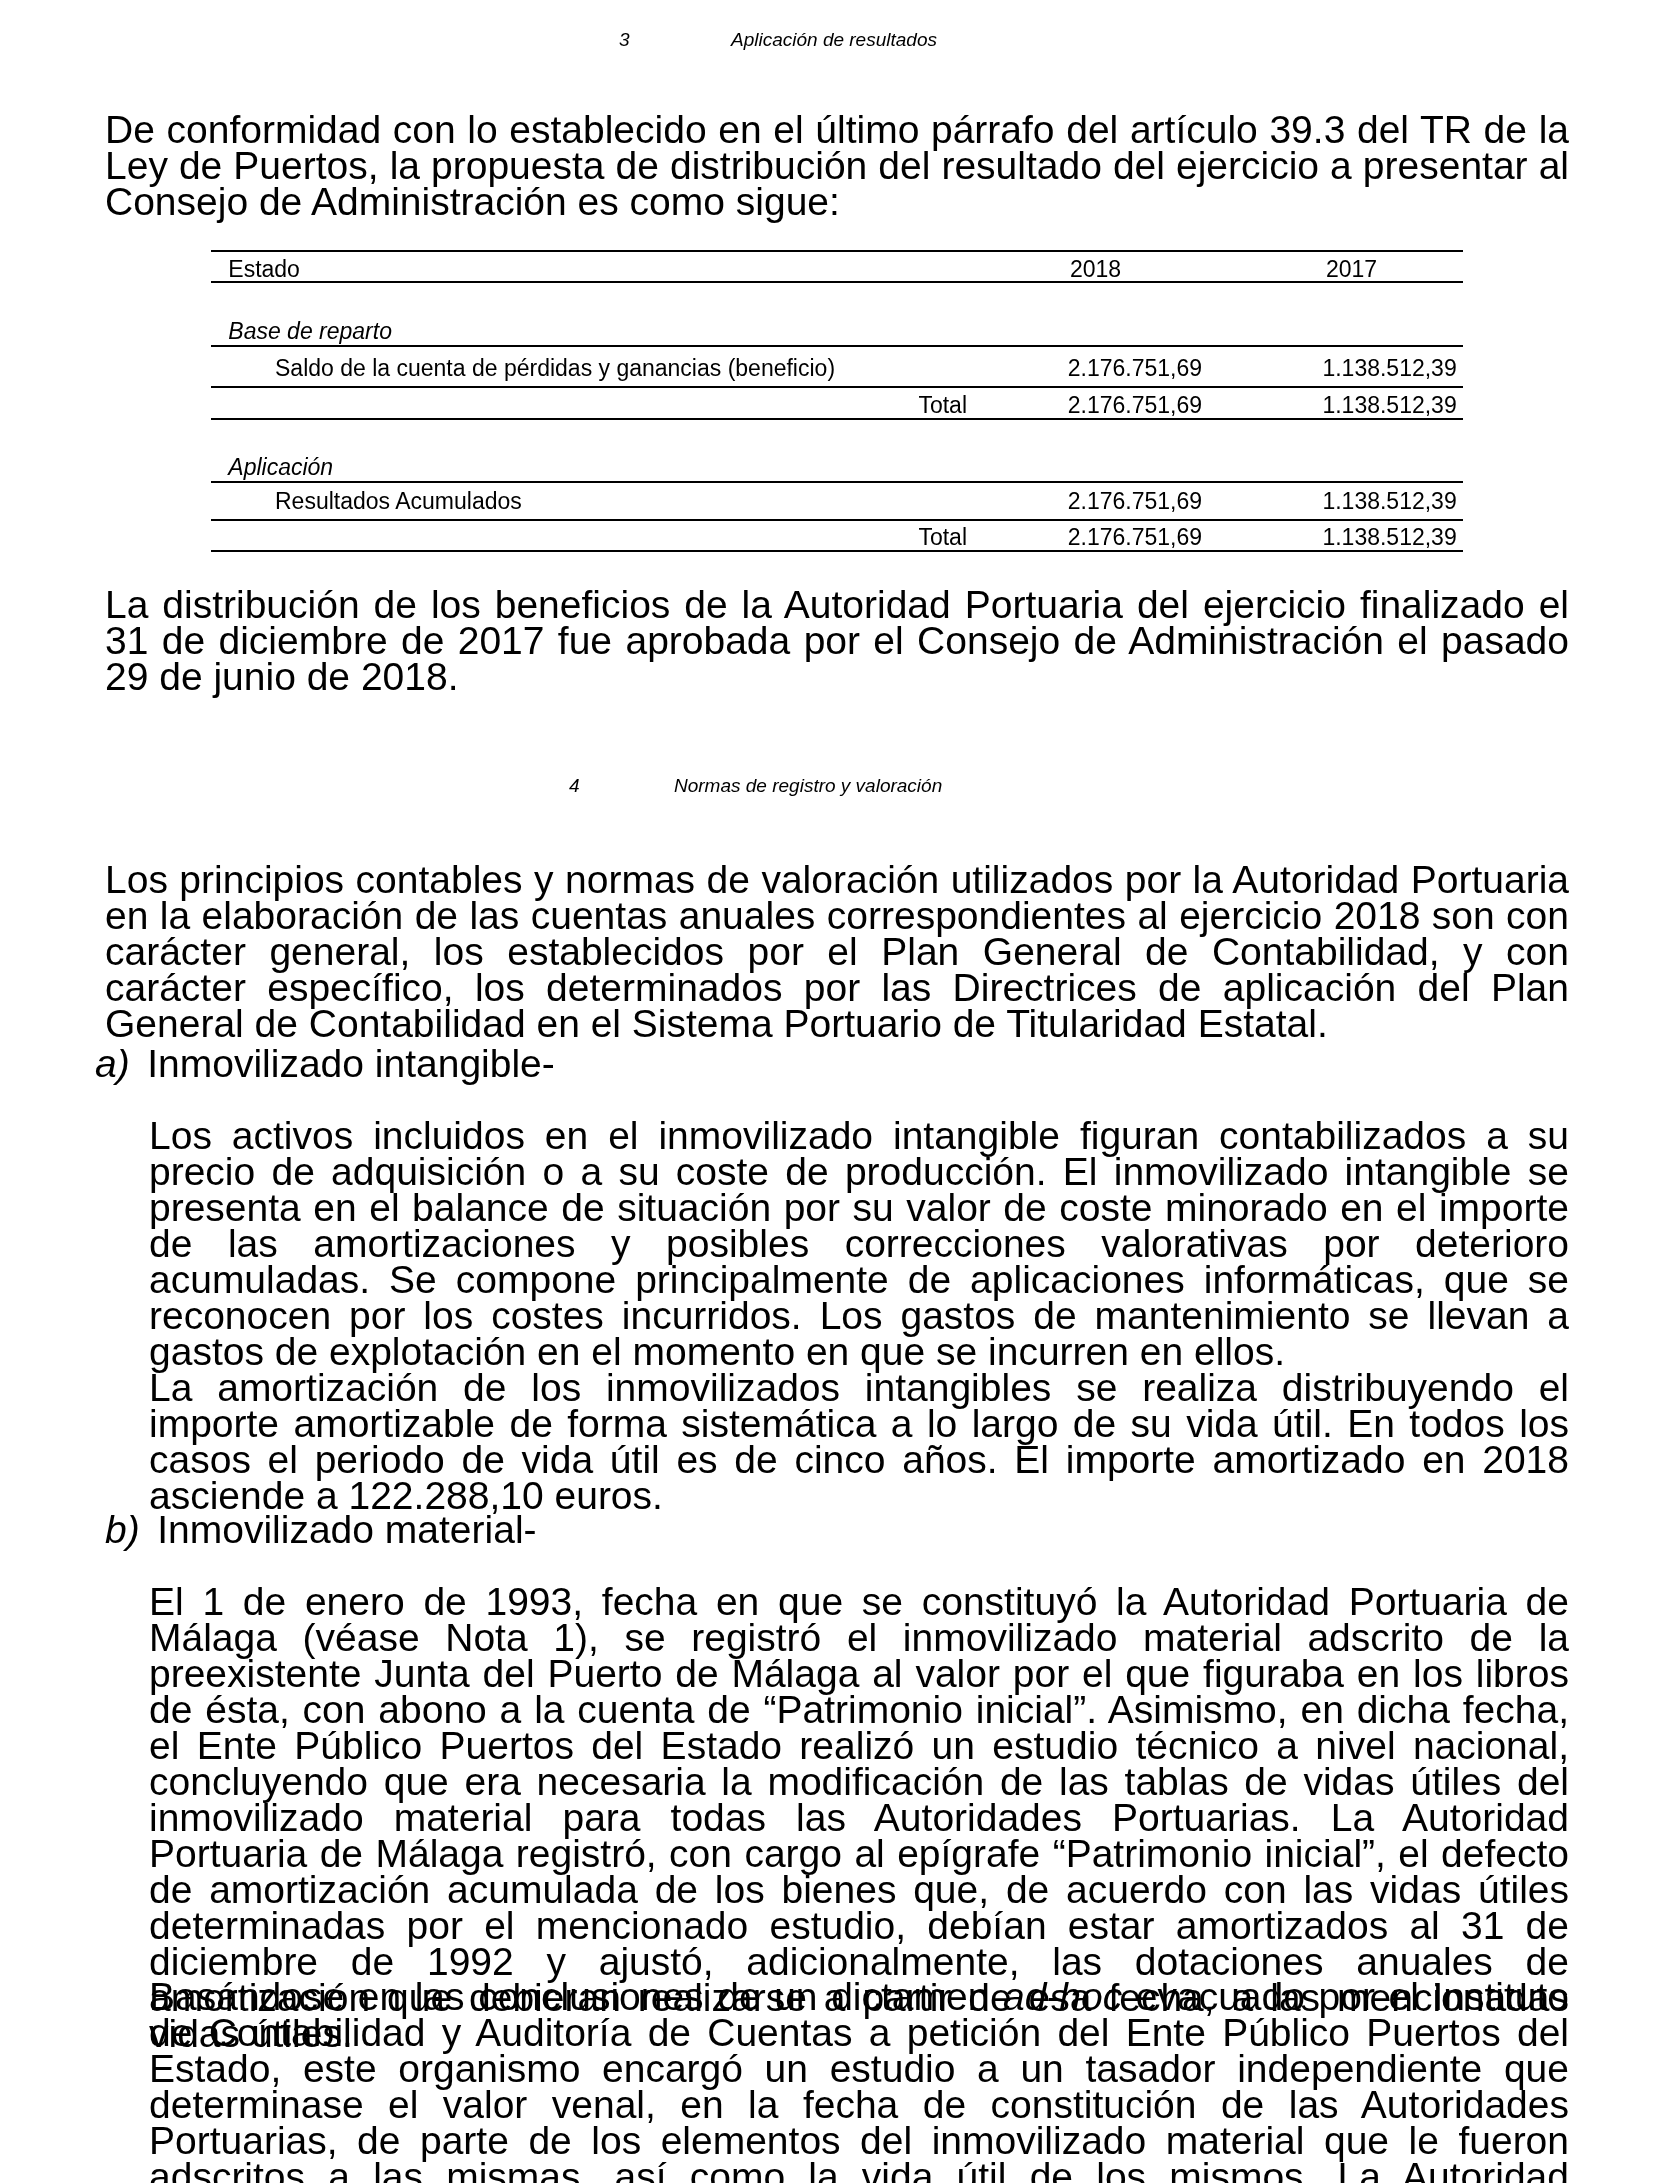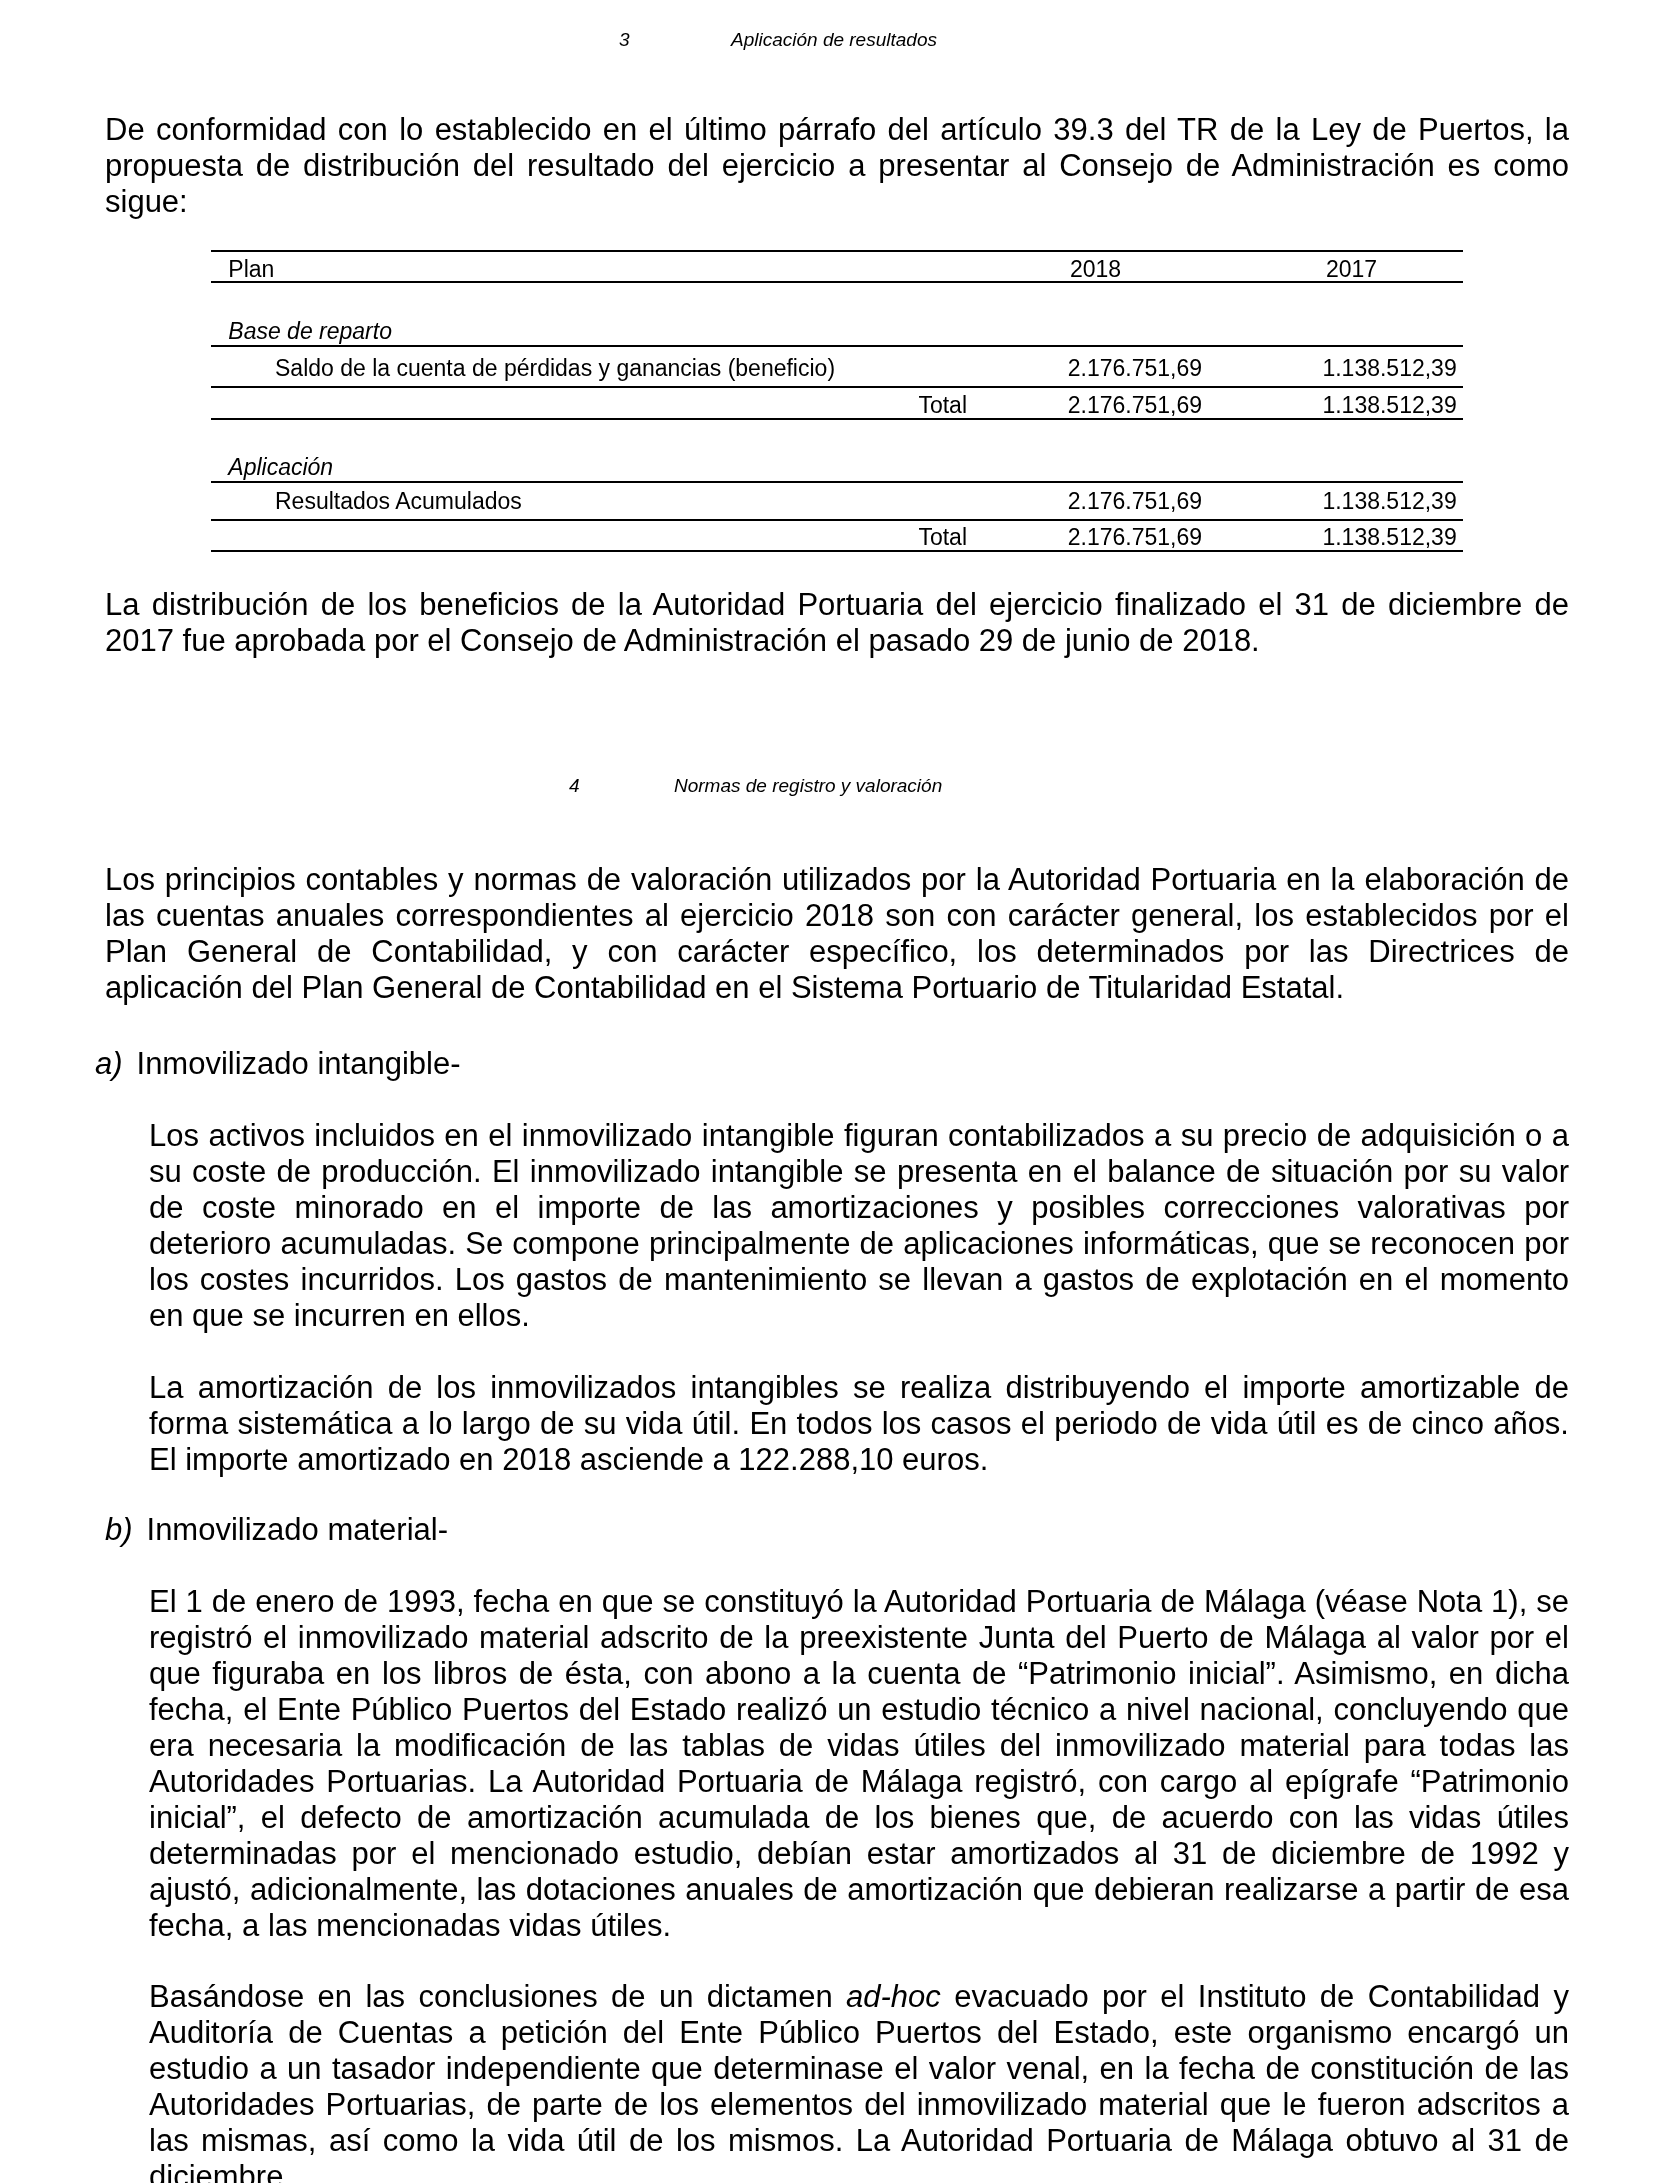--- a/index.html
+++ b/index.html
@@ -8,21 +8,21 @@
     font-family: "Liberation Sans", sans-serif; color: #000;
   }
   .page { position: absolute; left: 0; top: 0; width: 1672px; height: 2183px; }
   .heading {
     position: absolute; font-style: italic; font-size: 19px; line-height: 35px;
     white-space: nowrap;
   }
   .heading .num { display: inline-block; }
   .heading .title { display: inline-block; }
   .para {
-    position: absolute; font-size: 31px; line-height: 36px; text-align: justify;
+    position: absolute; font-size: 39px; line-height: 36px; text-align: justify;
     text-align-last: left;
   }
   .para em { font-style: italic; }
   
   .tbl { position: absolute; left: 211px; top: 250px; width: 1252px; font-size: 23px; }
   .tbl .hline { position: absolute; left: 0; width: 1252px; background: #000; }
   .tbl .cell { position: absolute; white-space: nowrap; line-height: 27px; }
   .tbl .it { font-style: italic; }
   .tbl .r { text-align: left; }
   .label-sub { display: inline-block; margin-right: 0.45em; font-style: italic; }
@@ -33,21 +33,21 @@
 <div class="page">
 
   <div class="heading" style="left:619px; top:22px;">
     <span class="num" style="width:112px;">3</span><span class="title">Aplicación de resultados</span>
   </div>
 
   <div class="para" style="left:105px; top:112px; width:1464px;">De conformidad con lo establecido en el último párrafo del artículo 39.3 del TR de la Ley de Puertos, la propuesta de distribución del resultado del ejercicio a presentar al Consejo de Administración es como sigue:</div>
 
   <div class="tbl">
     <div class="hline" style="top:0; height:2.4px;"></div>
-    <div class="cell" style="left:17.3px; top:6.3px;">Plan</div>
+    <div class="cell" style="left:17.3px; top:6.3px;">Estado</div>
     <div class="cell" style="left:859px; top:6.3px;">2018</div>
     <div class="cell" style="left:1115px; top:6.3px;">2017</div>
     <div class="hline" style="top:31px; height:1.6px;"></div>
 
     <div class="cell it" style="left:17.3px; top:68px;">Base de reparto</div>
     <div class="hline" style="top:95px; height:1.6px;"></div>
     <div class="cell" style="left:64px; top:105px;">Saldo de la cuenta de pérdidas y ganancias (beneficio)</div>
     <div class="cell r" style="right:261px; top:105px;">2.176.751,69</div>
     <div class="cell r" style="right:6.3px; top:105px;">1.138.512,39</div>
     <div class="hline" style="top:136px; height:2.4px;"></div>

